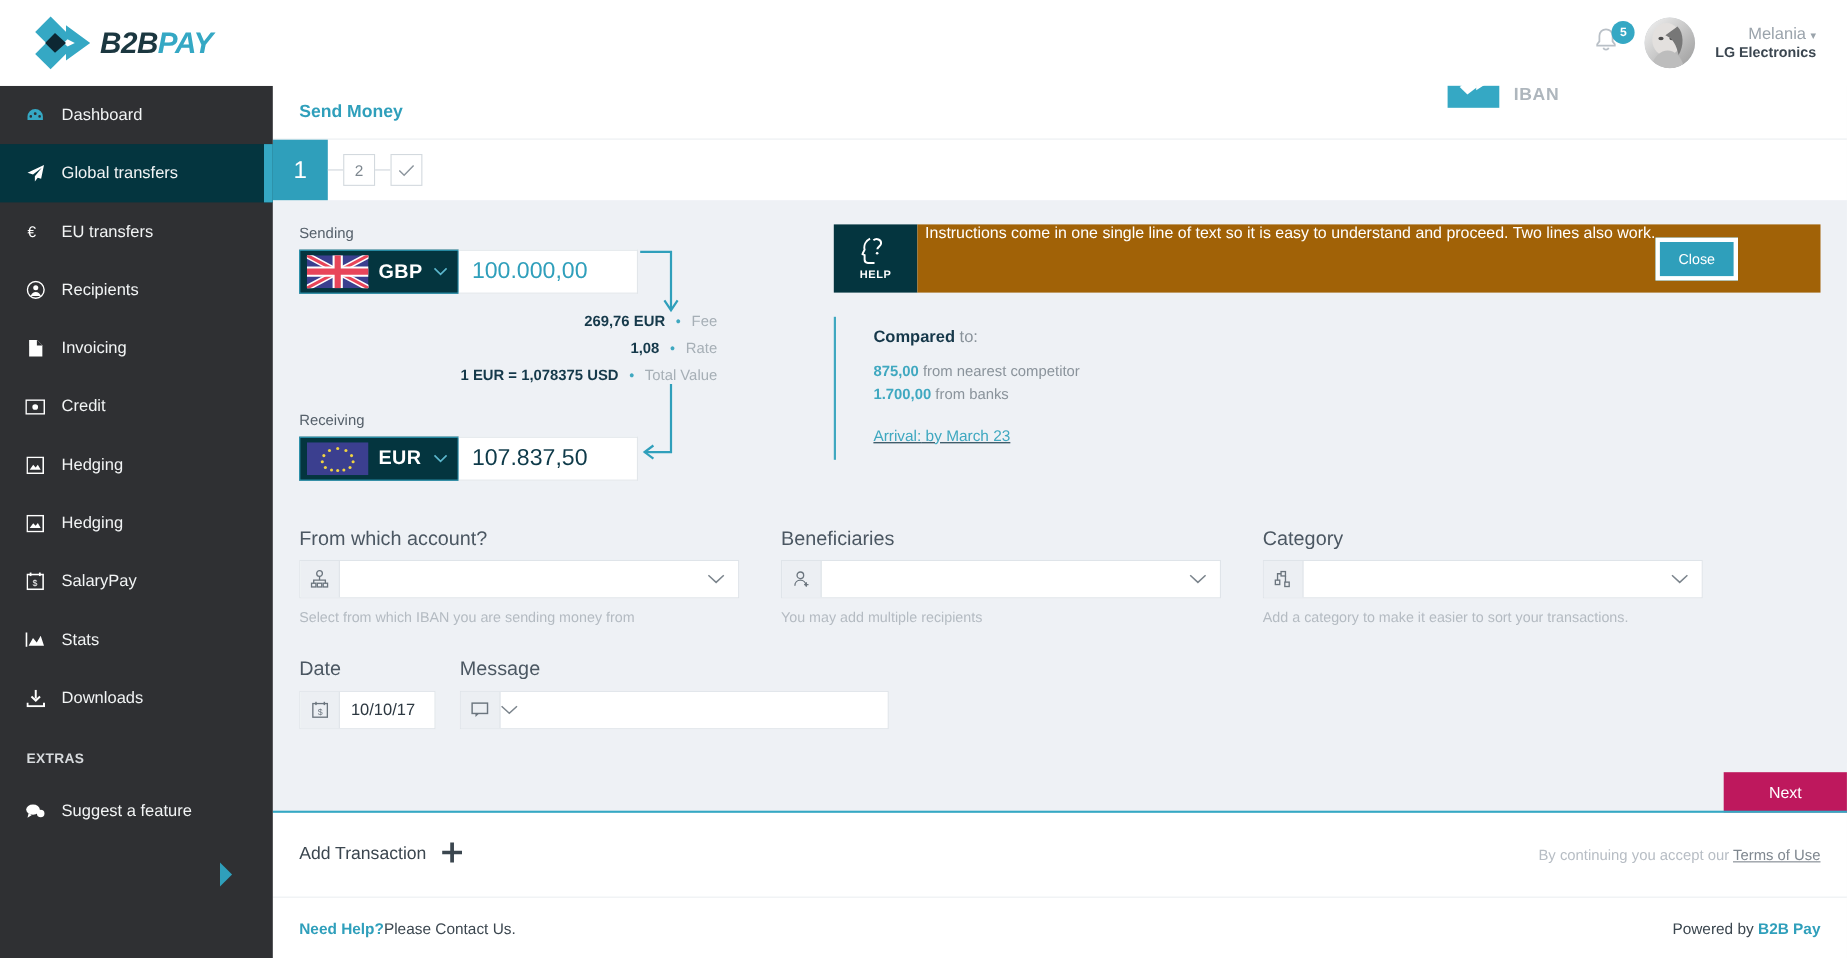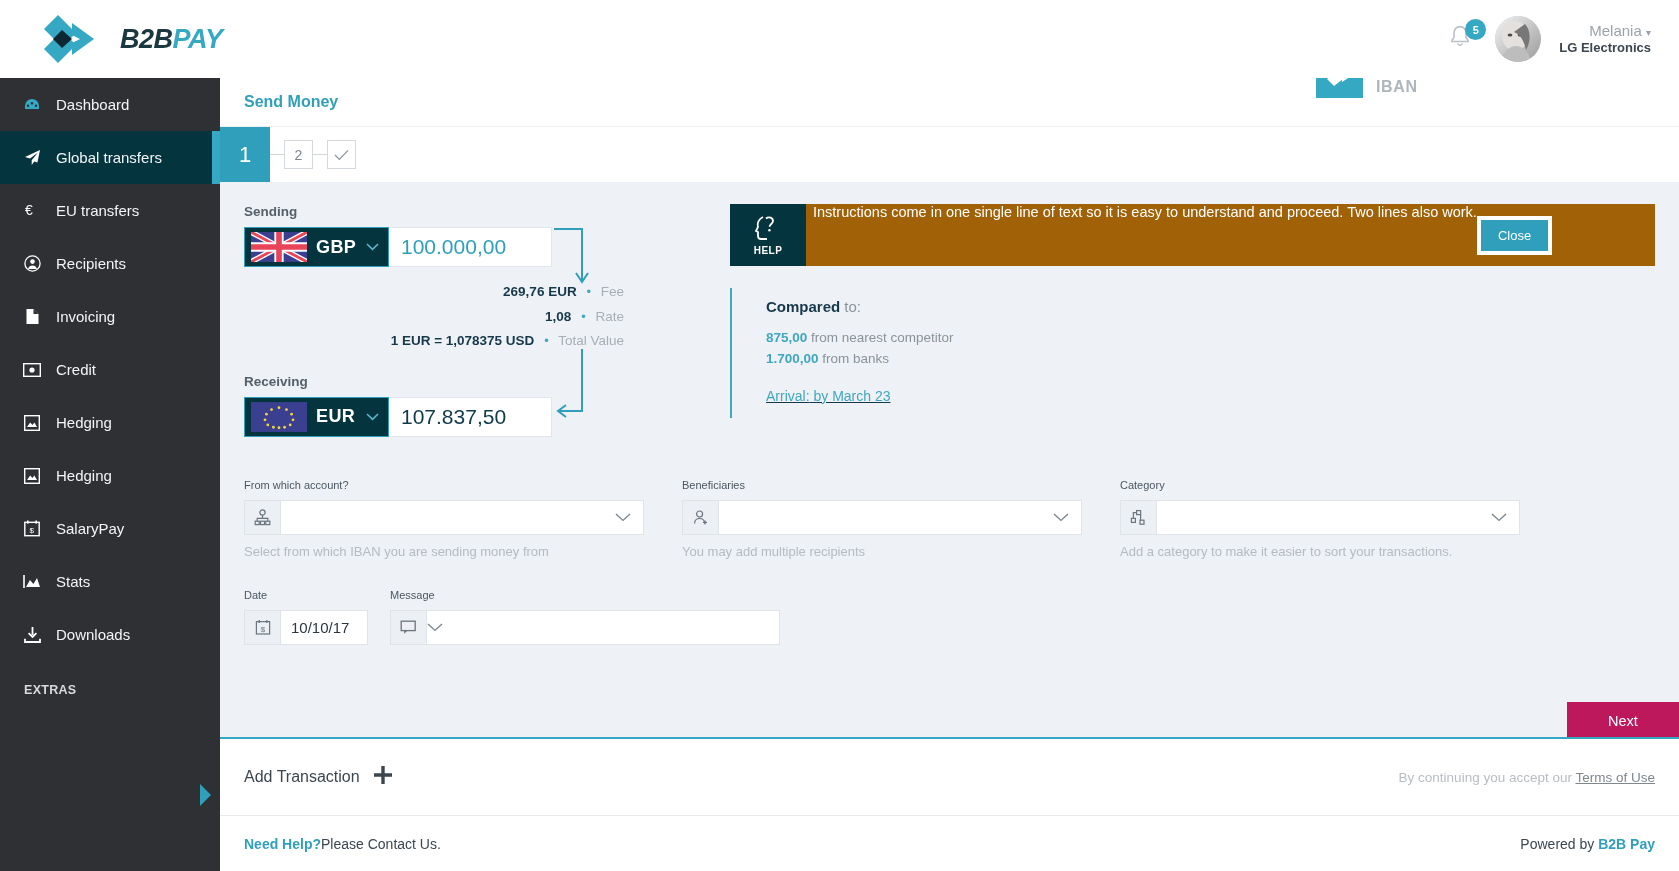--- a/index.html
+++ b/index.html
@@ -9,21 +9,21 @@
     background: #ffffff;
     overflow: hidden;
   }
   .app { position: relative; width: 1679px; height: 871px; display: flex; flex-direction: column; }
 
   
   .topbar {
     height: 78px; background: #ffffff; flex: 0 0 78px;
     display: flex; align-items: center; position: relative; z-index: 5;
   }
-  .logo-wrap { width: 220px; padding-left: 42px; display: flex; align-items: center; gap: 24px; }
+  .logo-wrap { width: 220px; padding-left: 30px; display: flex; align-items: center; gap: 7px; }
   .logo-mark { position: relative; width: 54px; height: 52px; flex: none; }
   .logo-text { font-size: 27px; font-style: italic; font-weight: 700; letter-spacing: -0.5px; line-height: 1; }
   .logo-b2b { color: #1b3740; -webkit-text-stroke: 0px; }
   .logo-pay { color: #35a8c4; }
   .topbar-right { margin-left: auto; display: flex; align-items: center; gap: 18px; padding-right: 28px; }
   .bell-wrap { position: relative; width: 30px; height: 34px; }
   .badge {
     position: absolute; top: -3px; right: -9px; min-width: 21px; height: 21px;
     background: #35a8c4; color: #fff; border-radius: 11px; font-size: 11px; font-weight: 700;
     display: flex; align-items: center; justify-content: center; padding: 0 5px;
@@ -35,21 +35,21 @@
   .user-meta { text-align: right; line-height: 1.25; }
   .user-name { font-size: 15px; color: #9aa3ab; }
   .user-name .caret { font-size: 10px; }
   .user-org { font-size: 13px; color: #3b4650; font-weight: 700; }
 
   
   .body { flex: 1; display: flex; min-height: 0; }
 
   
   .sidebar {
-    width: 220px; flex: none; background: #2f3033; color: #fff;
+    width: 248px; flex: none; background: #2f3033; color: #fff;
     padding-top: 0; position: relative; z-index: 4;
   }
   .nav-item {
     height: 53px; display: flex; align-items: center; gap: 14px;
     padding-left: 22px; font-size: 15px; color: #f2f4f5; cursor: pointer;
     position: relative;
   }
   .nav-item .ico { width: 20px; display: flex; align-items: center; justify-content: center; flex: none; }
   .nav-item.active { background: #04353f; }
   .nav-item.active::after {
@@ -96,21 +96,21 @@
     width: 29px; height: 29px; border: 1px solid #d3d9de; background: #fff;
     display: flex; align-items: center; justify-content: center;
     font-size: 14px; color: #7d878f;
   }
 
   
   .content { flex: 1; padding: 22px 24px 0 24px; min-height: 0; position: relative; }
 
   .fx-row { display: flex; }
   .fx-left { width: 452px; flex: none; position: relative; }
-  .field-label { font-size: 13.5px; color: #55606a; margin-bottom: 8px; font-weight: bold; }
+  .field-label { font-size: 13.5px; color: #55606a; margin-bottom: 8px; }
   .cur-row { display: flex; align-items: stretch; }
   .cur-sel {
     width: 145px; height: 40px; background: #04353f; display: flex; align-items: center;
     gap: 9px; padding-left: 6px; border: 1px solid #2f9fbb; flex: none; cursor: pointer;
   }
   .flag { width: 56px; height: 30px; flex: none; }
   .cur-code { color: #fff; font-size: 18px; font-weight: 700; letter-spacing: .4px; }
   .cur-chev { color: #5cb7cd; font-size: 12px; margin-left: auto; margin-right: 9px; }
   .amt-input {
     width: 163px; height: 40px; background: #fff; border: 1px solid #e2e6ea; border-left: none;
@@ -149,21 +149,21 @@
   .cmp-head b { color: #16384a; }
   .cmp-head span { color: #8a939b; }
   .cmp-line { font-size: 13.5px; color: #8a939b; line-height: 1.55; }
   .cmp-line b { color: #3fa8c0; }
   .cmp-arrival { margin-top: 18px; font-size: 14px; color: #16384a; font-weight: 700; text-decoration: underline; }
   .cmp-arrival span { color: #3fa8c0; font-weight: 400; }
 
   
   .form-row { display: flex; gap: 38px; margin-top: 42px; }
   .form-col { width: 400px; flex: none; }
-  .inp-label { font-size: 11px; color: #4b5762; margin-bottom: 9px; }
+  .inp-label { font-size: 18px; color: #4b5762; margin-bottom: 9px; }
   .sel-wrap { display: flex; align-items: stretch; height: 35px; border: 1px solid #dfe4e9; background: #fff; }
   .sel-icon {
     width: 36px; background: #eceff3; border-right: 1px solid #dfe4e9; flex: none;
     display: flex; align-items: center; justify-content: center;
   }
   .sel-field { flex: 1; display: flex; align-items: center; padding: 0 10px; font-size: 14px; color: #9ba4ac; }
   .sel-chev { padding-right: 12px; display: flex; align-items: center; }
   .hint { font-size: 13px; color: #b4bbc2; margin-top: 9px; }
 
   .form-row2 { display: flex; gap: 22px; margin-top: 30px; align-items: flex-end; }
@@ -370,20 +370,30 @@
           <svg width="17" height="16" viewBox="0 0 17 16">
               <path d="M8.5 0v8M4.6 6.2 8.5 10l3.9-3.8" fill="none" stroke="#fff" stroke-width="1.8"></path>
               <path d="M1 11.8V15h15v-3.2" fill="none" stroke="#fff" stroke-width="1.8"></path>
             </svg>
         </span>
         <span>Downloads</span>
       </div>
 
       <div class="nav-section">EXTRAS</div>
 
+      <div class="nav-item">
+        <span class="ico">
+          <svg width="18" height="15" viewBox="0 0 18 15">
+              <ellipse cx="7" cy="6" rx="6.2" ry="4.6" fill="#fff"></ellipse>
+              <path d="M3 9.4 2 13.4l4-2.4z" fill="#fff"></path>
+              <circle cx="14" cy="9.6" r="3.4" fill="#fff"></circle>
+            </svg>
+        </span>
+        <span>Suggest a feature</span>
+      </div>
 
       <span class="sidebar-notch"></span>
     </div>
 
     <div class="main">
 
       <div class="page-head">
         <span class="page-title">Send Money</span>
 
         <div class="iban-chip">

